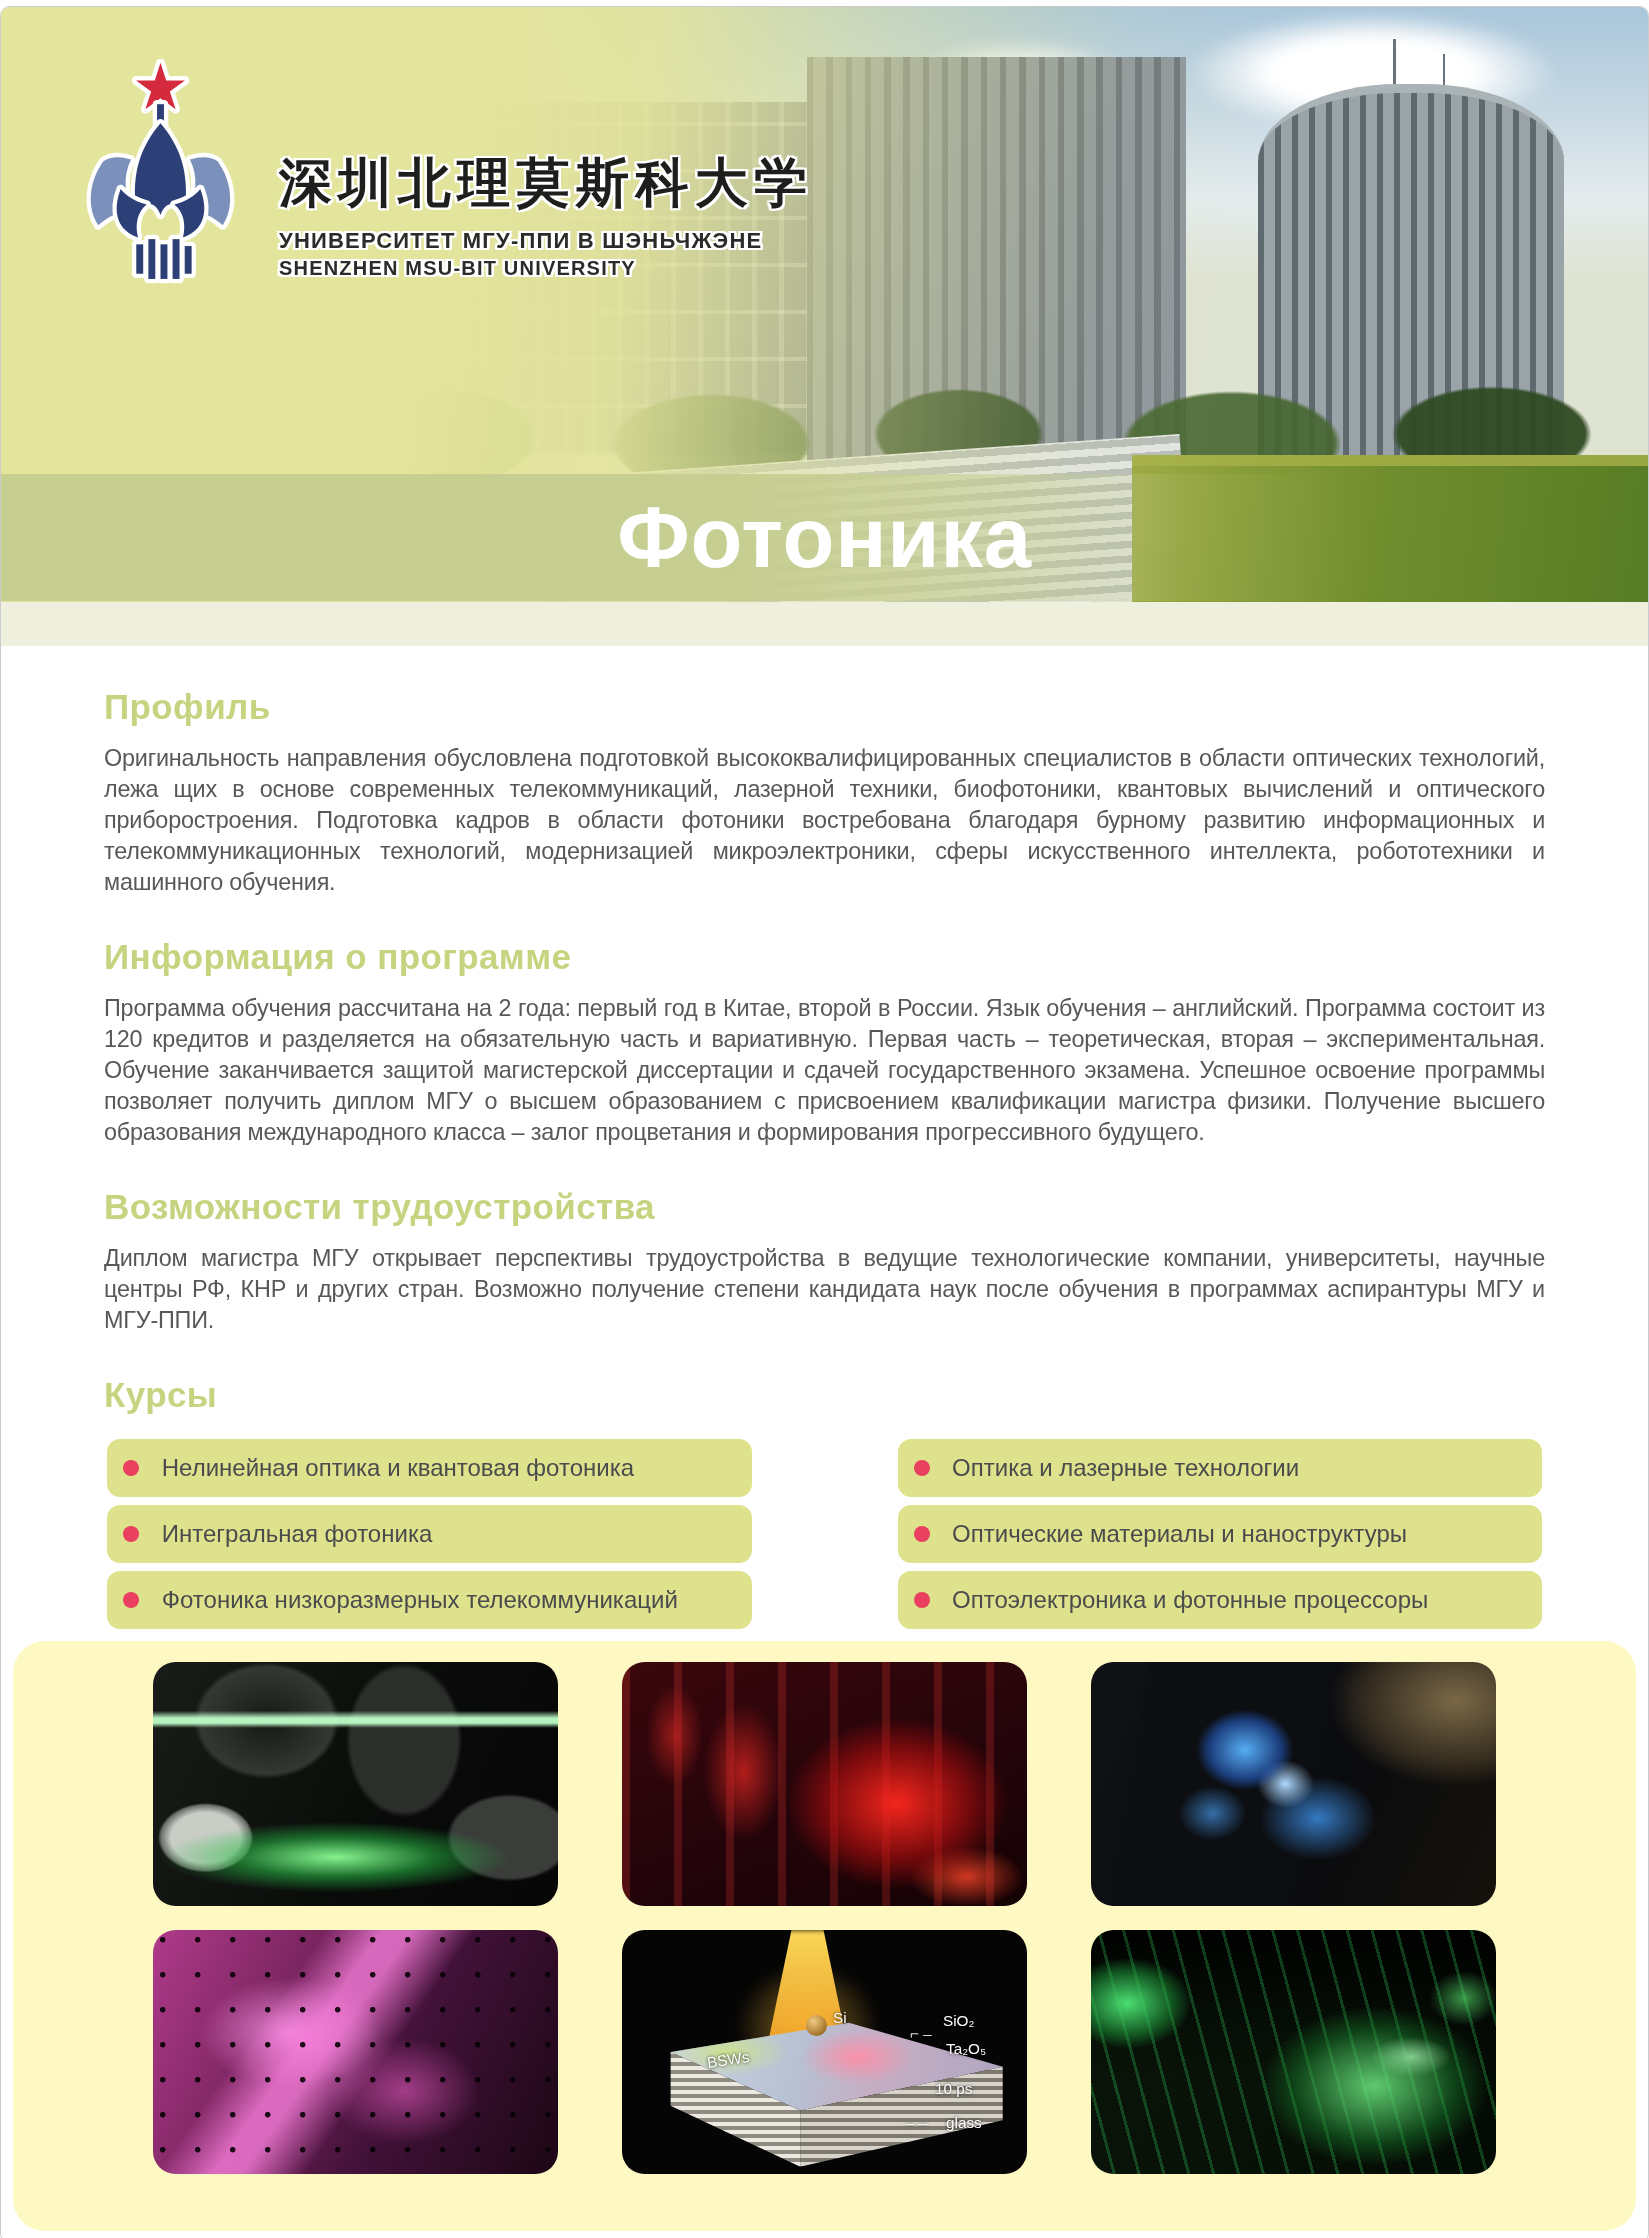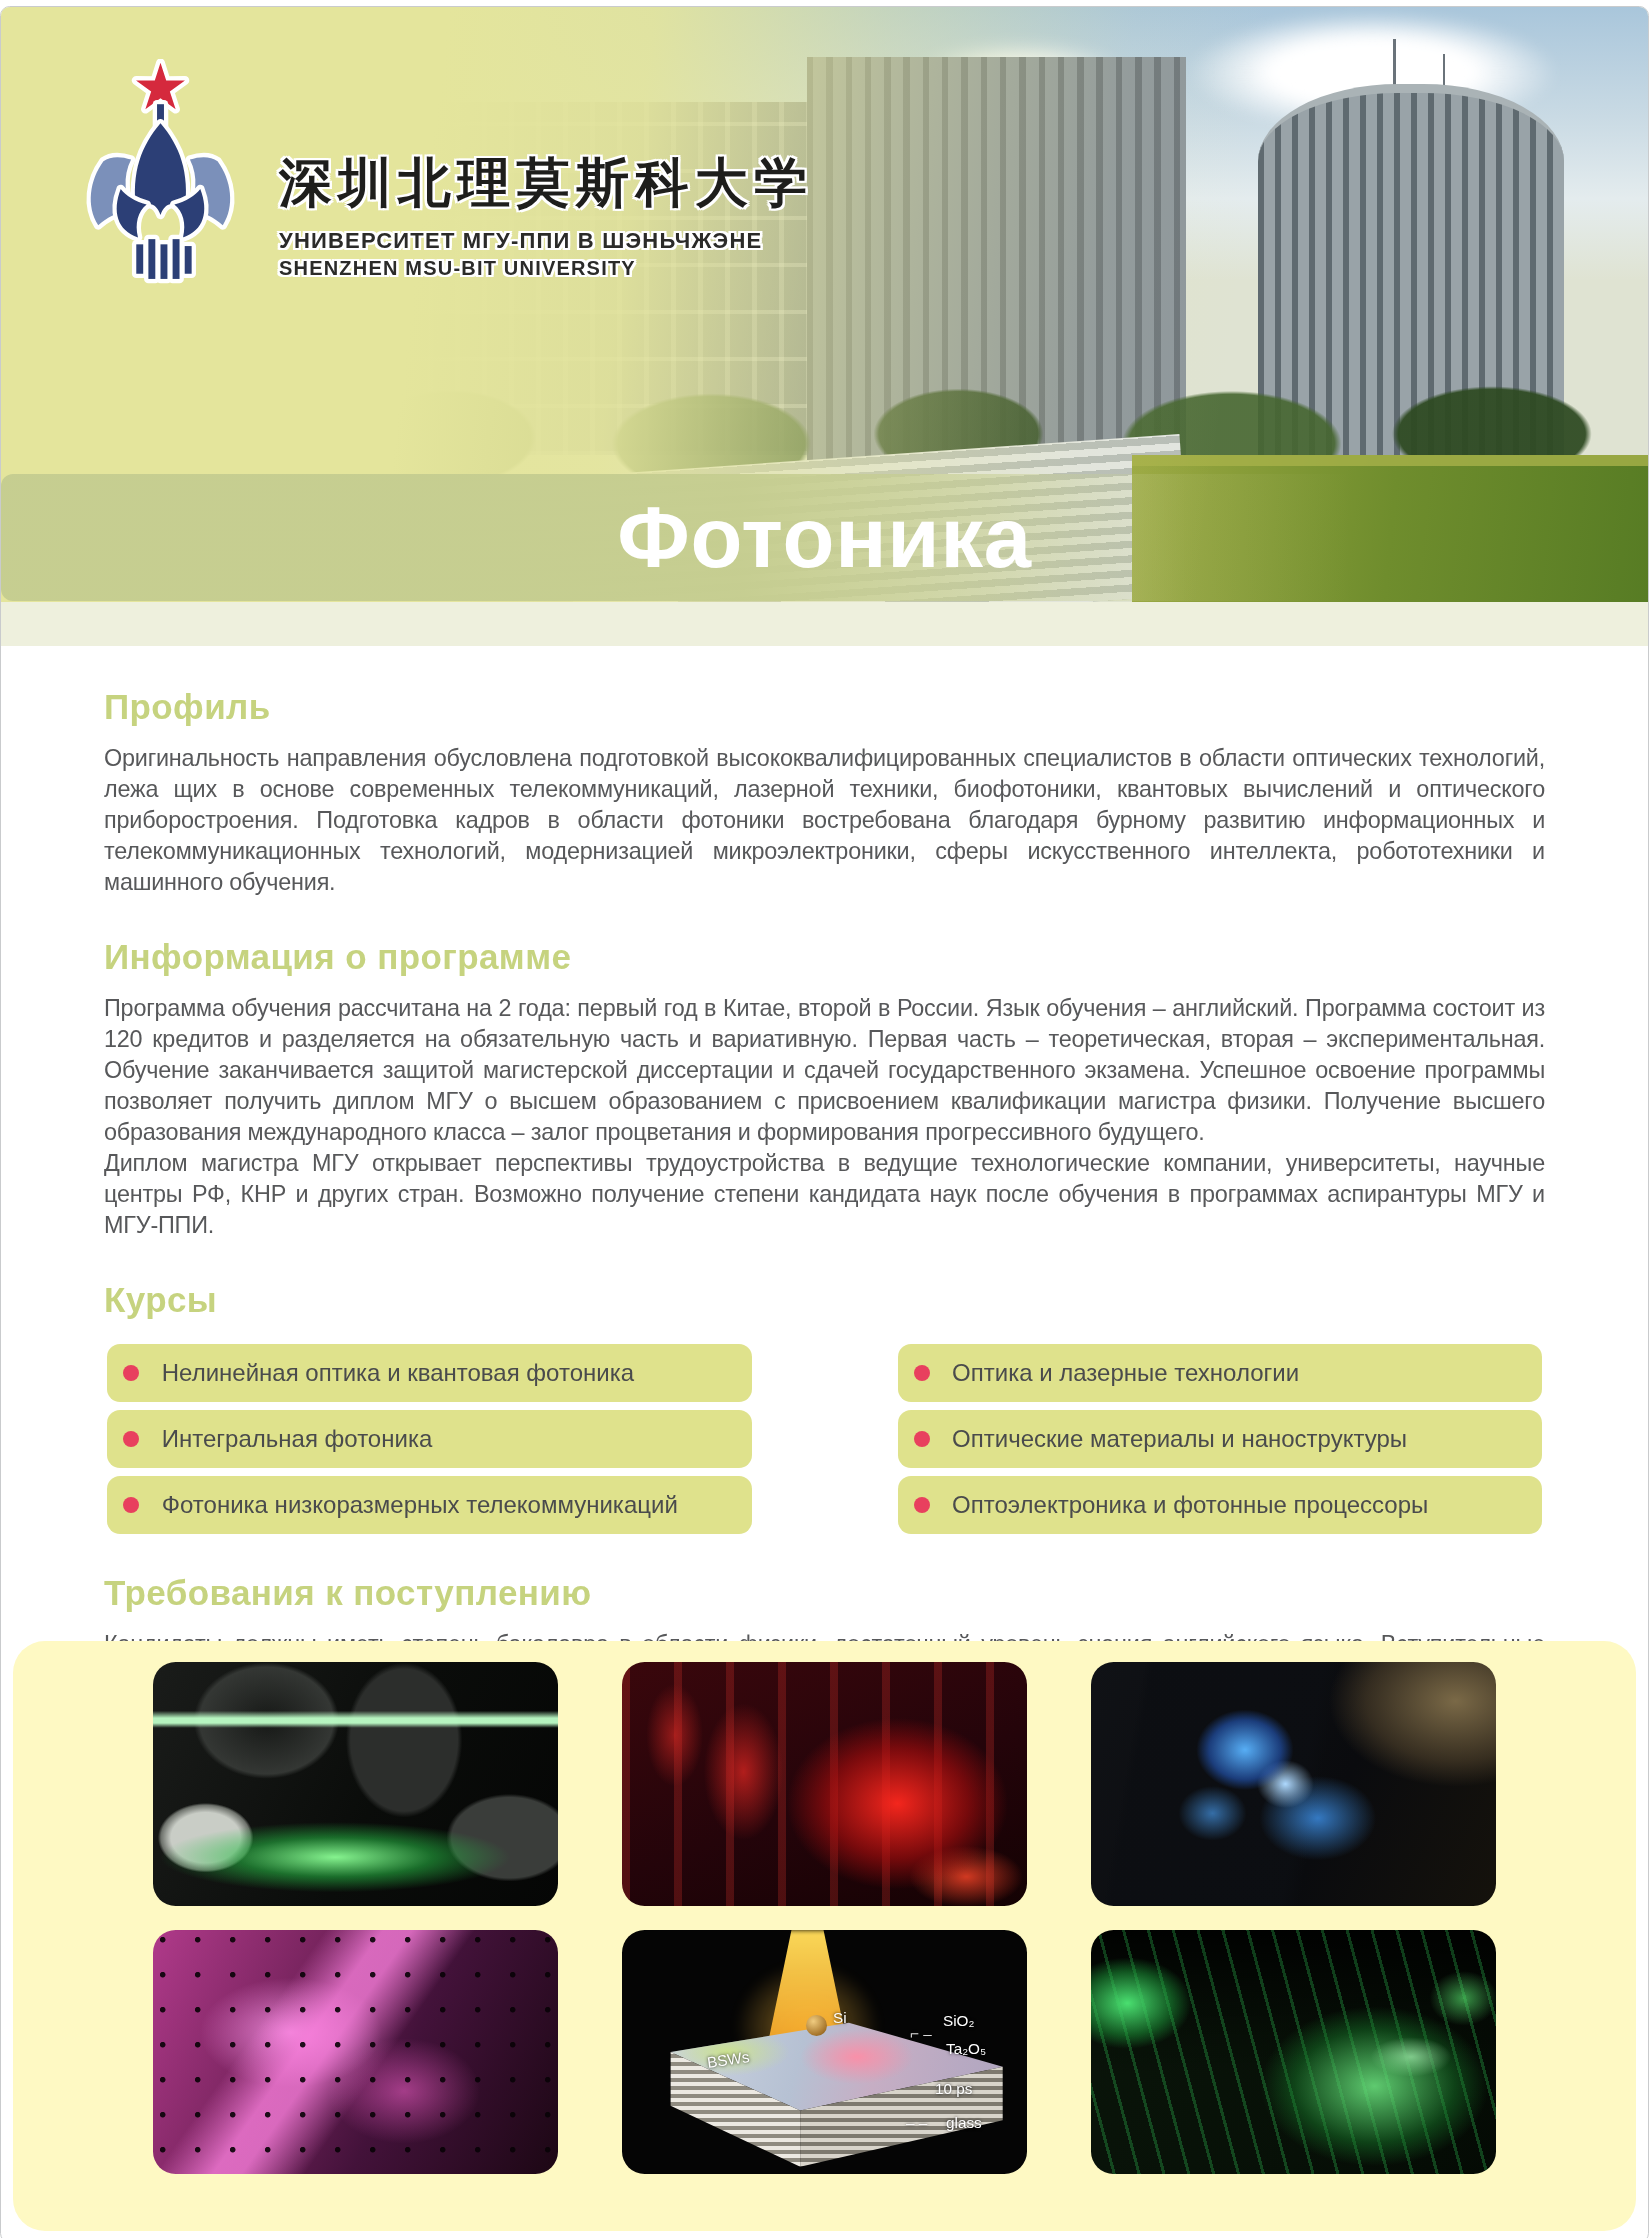--- a/index.html
+++ b/index.html
@@ -40,21 +40,21 @@
       radial-gradient(137px 73px at 47% 52%,rgba(48,76,36,.92) 58%,rgba(48,76,36,0) 62%),
       radial-gradient(177px 85px at 68% 60%,rgba(70,102,48,.9) 58%,rgba(70,102,48,0) 62%),
       radial-gradient(161px 77px at 88% 52%,rgba(46,74,34,.94) 58%,rgba(46,74,34,0) 62%);}
   .steps{position:absolute;left:379px;top:455px;width:806px;height:161px;transform:rotate(-4deg);
     background:repeating-linear-gradient(0deg,#e2e5e1 0 7.3px,#b7bdb8 7.3px 14.5px);}
   .grass{position:absolute;right:0;top:448px;width:516px;height:147px;
     background:linear-gradient(96deg,#9aa841 0%,#6f8d2d 50%,#577c24 100%);border-top:11.3px solid rgba(167,178,74,.8);}
   .yellow-fade{position:absolute;left:0;top:0;right:0;height:595px;
     background:linear-gradient(97deg,#e4e59c 0%,#e4e59c 26%,rgba(228,229,156,.92) 38%,rgba(228,229,156,.45) 52%,rgba(228,229,156,.08) 66%,rgba(228,229,156,0) 74%);}
   .title-band{position:absolute;left:0;top:467px;right:0;height:127px;
-    background:linear-gradient(90deg,rgba(197,205,144,.97) 0%,rgba(197,205,144,.96) 45%,rgba(197,205,144,.55) 60%,rgba(197,205,144,.12) 72%,rgba(197,205,144,0) 82%);border-radius:12px;}
+    background:linear-gradient(90deg,rgba(197,205,144,.97) 0%,rgba(197,205,144,.96) 45%,rgba(197,205,144,.55) 60%,rgba(197,205,144,.12) 72%,rgba(197,205,144,0) 82%);}
   .page-title{width:100%;text-align:center;font-size:85px;line-height:127px;font-weight:bold;color:#ffffff;letter-spacing:0.8px;}
   .light-strip{position:absolute;left:0;top:595px;right:0;height:44px;background:#eef0dd;}
   
   .brand{position:absolute;left:73px;top:52px;display:flex;align-items:flex-start;}
   .brand svg{display:block;}
   .brand-text{margin-left:32px;margin-top:89px;}
   .outline{text-shadow:-2.4px -2.4px 0 #fff,2.4px -2.4px 0 #fff,-2.4px 2.4px 0 #fff,2.4px 2.4px 0 #fff,0 -2.4px 0 #fff,0 2.4px 0 #fff,-2.4px 0 0 #fff,2.4px 0 0 #fff;}
   .brand-cn{font-family:"DejaVu Serif",serif;font-weight:bold;font-size:53px;letter-spacing:6.4px;color:#1e1e1c;white-space:nowrap;}
   .brand-ru{margin-top:8px;font-size:22px;font-weight:bold;letter-spacing:1.2px;color:#2b2b29;}
   .brand-en{margin-top:3.2px;font-size:20px;font-weight:bold;letter-spacing:1.2px;color:#2b2b29;}
@@ -195,20 +195,21 @@
   </div>
 
   <div class="content">
 
     <h2 class="sec first">Профиль</h2>
     <p class="body">Оригинальность направления обусловлена подготовкой высококвалифицированных специалистов в области оптических технологий, лежа щих в основе современных телекоммуникаций, лазерной техники, биофотоники, квантовых вычислений и оптического приборостроения. Подготовка кадров в области фотоники востребована благодаря бурному развитию информационных и телекоммуникационных технологий, модернизацией микроэлектроники, сферы искусственного интеллекта, робототехники и машинного обучения.</p>
 
     <h2 class="sec">Информация о программе</h2>
     <p class="body">Программа обучения рассчитана на 2 года: первый год в Китае, второй в России. Язык обучения – английский. Программа состоит из 120 кредитов и разделяется на обязательную часть и вариативную. Первая часть – теоретическая, вторая – экспериментальная. Обучение заканчивается защитой магистерской диссертации и сдачей государственного экзамена. Успешное освоение программы позволяет получить диплом МГУ о высшем образованием с присвоением квалификации магистра физики. Получение высшего образования международного класса – залог процветания и формирования прогрессивного будущего.</p>
 
+    <h2 class="sec">Возможности трудоустройства</h2>
     <p class="body">Диплом магистра МГУ открывает перспективы трудоустройства в ведущие технологические компании, университеты, научные центры РФ, КНР и других стран. Возможно получение степени кандидата наук после обучения в программах аспирантуры МГУ и МГУ-ППИ.</p>
 
     <h2 class="sec">Курсы</h2>
     <div class="courses-grid">
       <div class="pill">
         <span class="dot"></span>
         <span class="label">Нелинейная оптика и квантовая фотоника</span>
       </div>
       <div class="pill">
         <span class="dot"></span>

